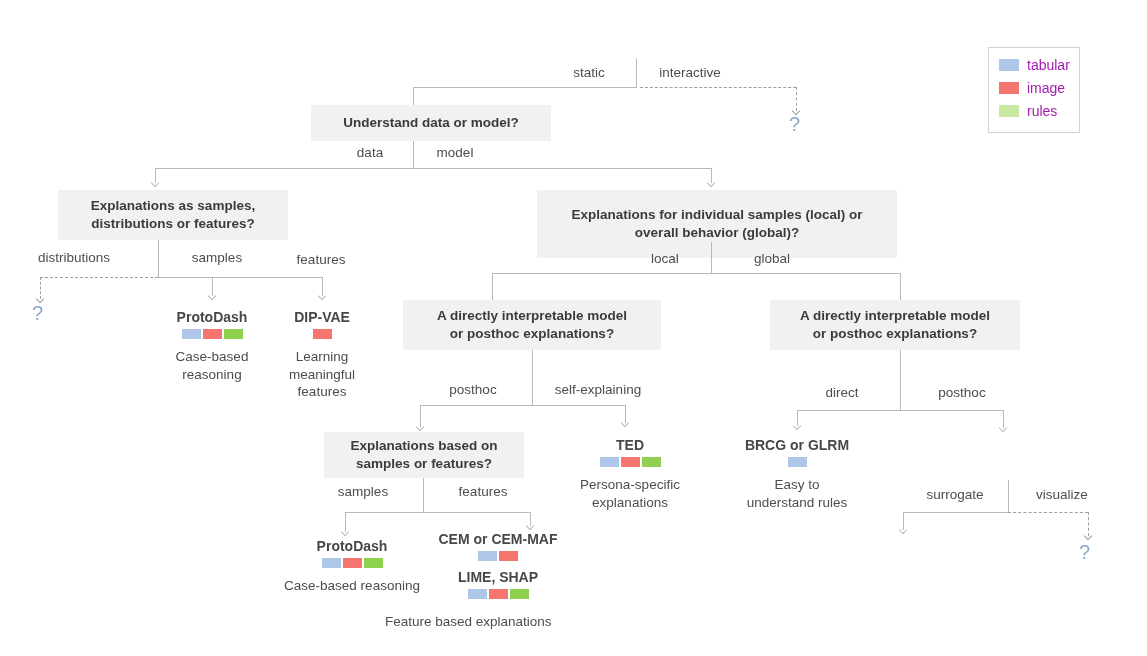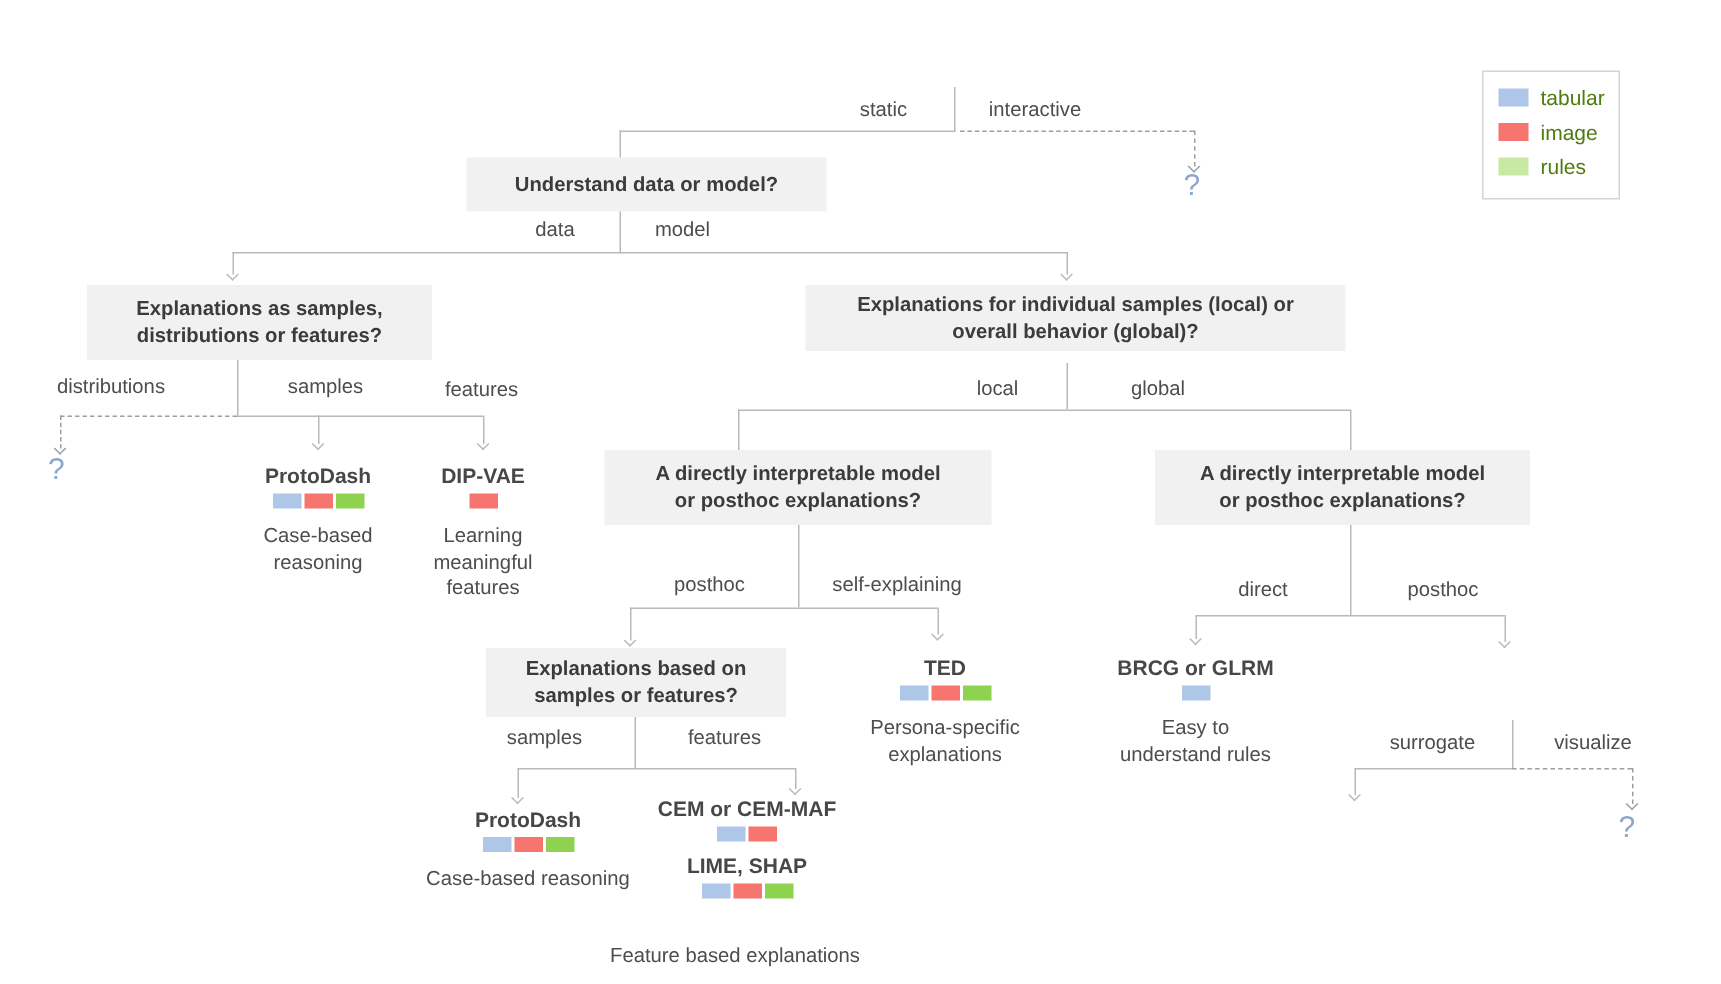--- a/index.html
+++ b/index.html
@@ -32,21 +32,21 @@
   .mname{font-weight:bold;font-size:14px;color:#474747;white-space:nowrap;}
   .chips{margin-top:4px;height:10px;line-height:0;font-size:0;}
   .chip{display:inline-block;width:19px;height:10px;margin:0 1px;vertical-align:top;}
   .cap{margin-top:9px;font-size:13.5px;color:var(--label);white-space:pre-line;line-height:1.3;}
   .gap{margin-top:8px;}
 
   .legend{position:absolute;left:988px;top:47px;width:92px;height:86px;
           background:#fff;border:1px solid #d4d4d4;box-sizing:border-box;padding:9px 0 0 10px;}
   .lrow{display:flex;align-items:center;margin-bottom:7px;}
   .lchip{display:inline-block;width:20px;height:12px;margin-right:8px;}
-  .llabel{font-size:14px;color:#4d7c0f;}
+  .llabel{font-size:14px;color:#a21caf;}
 </style>
 </head>
 <body>
 
 <div id="canvas">
 
   <div class="legend">
     <div class="lrow">
       <span class="lchip" style="background-color: rgb(174, 199, 232);"></span>
       <span class="llabel">tabular</span>
@@ -57,21 +57,21 @@
     </div>
     <div class="lrow">
       <span class="lchip" style="background-color: rgb(199, 233, 162);"></span>
       <span class="llabel">rules</span>
     </div>
   </div>
 
   <div class="q" style="left:311px;top:105px;width:240px;height:36px;">Understand data or model?</div>
   <div class="q" style="left:58px;top:190px;width:230px;height:50px;">Explanations as samples,
 distributions or features?</div>
-  <div class="q" style="left:537px;top:190px;width:360px;height:44px;">Explanations for individual samples (local) or
+  <div class="q" style="left:537px;top:190px;width:360px;height:68px;">Explanations for individual samples (local) or
 overall behavior (global)?</div>
   <div class="q" style="left:403px;top:300px;width:258px;height:50px;">A directly interpretable model
 or posthoc explanations?</div>
   <div class="q" style="left:770px;top:300px;width:250px;height:50px;">A directly interpretable model
 or posthoc explanations?</div>
   <div class="q" style="left:324px;top:432px;width:200px;height:46px;">Explanations based on
 samples or features?</div>
 
   <div class="bl" style="left:556px;top:65px;width:66px;">static</div>
   <div class="bl" style="left:646px;top:65px;width:88px;">interactive</div>
@@ -182,21 +182,21 @@
     <div class="chips"><span class="chip" style="background-color: rgb(174, 199, 232);"></span><span class="chip" style="background-color: rgb(246, 117, 111);"></span><span class="chip" style="background-color: rgb(142, 210, 79);"></span></div>
     <div class="cap">Case-based reasoning</div>
   </div>
 
   <div class="method" style="left:418px;top:531px;width:160px;">
     <div class="mname">CEM or CEM-MAF</div>
     <div class="chips"><span class="chip" style="background-color: rgb(174, 199, 232);"></span><span class="chip" style="background-color: rgb(246, 117, 111);"></span></div>
     <div class="mname gap">LIME, SHAP</div>
     <div class="chips"><span class="chip" style="background-color: rgb(174, 199, 232);"></span><span class="chip" style="background-color: rgb(246, 117, 111);"></span><span class="chip" style="background-color: rgb(142, 210, 79);"></span></div>
   </div>
-  <div class="cap" style="position:absolute;left:385px;top:613px;width:210px;text-align:center;margin-top:15px;">Feature based explanations</div>
+  <div class="cap" style="position:absolute;left:385px;top:613px;width:210px;margin-top:0;">Feature based explanations</div>
 
   <div class="method" style="left:732px;top:437px;width:130px;">
     <div class="mname">BRCG or GLRM</div>
     <div class="chips"><span class="chip" style="background-color: rgb(174, 199, 232);"></span></div>
     <div class="cap">Easy to
 understand rules</div>
   </div>
 
 
 </div>

